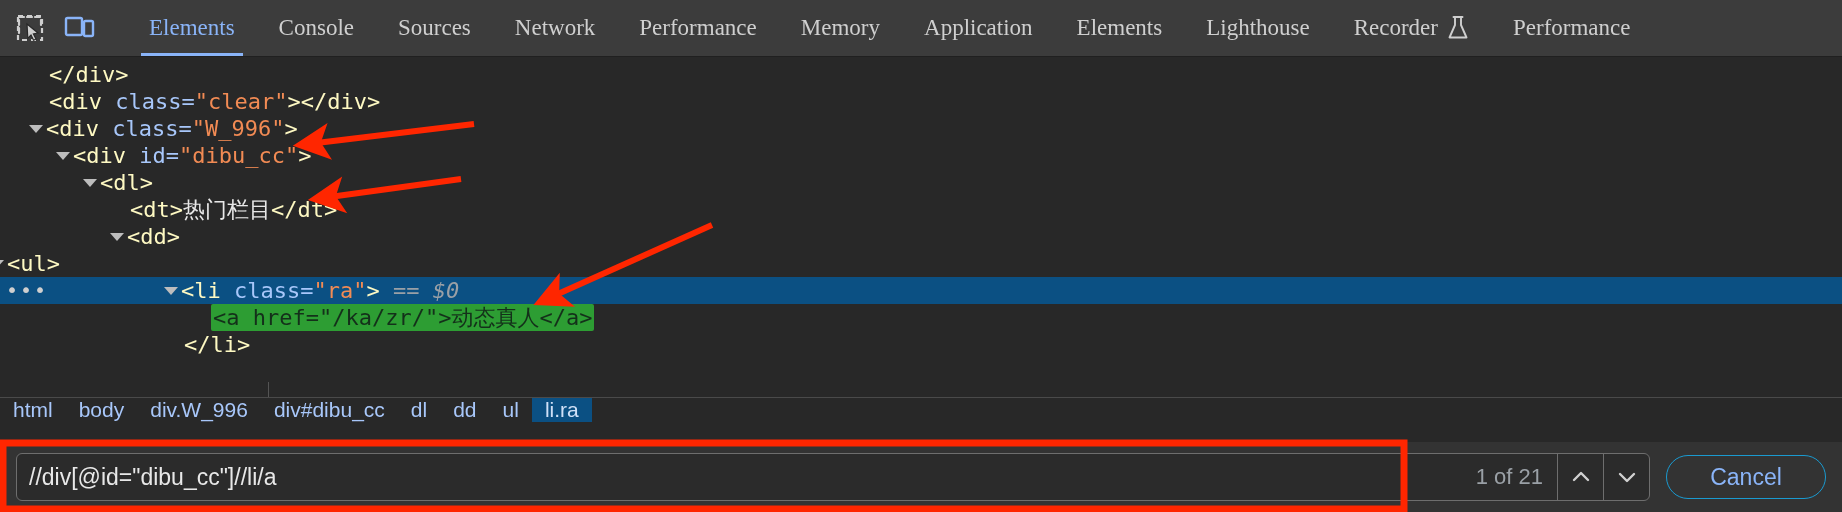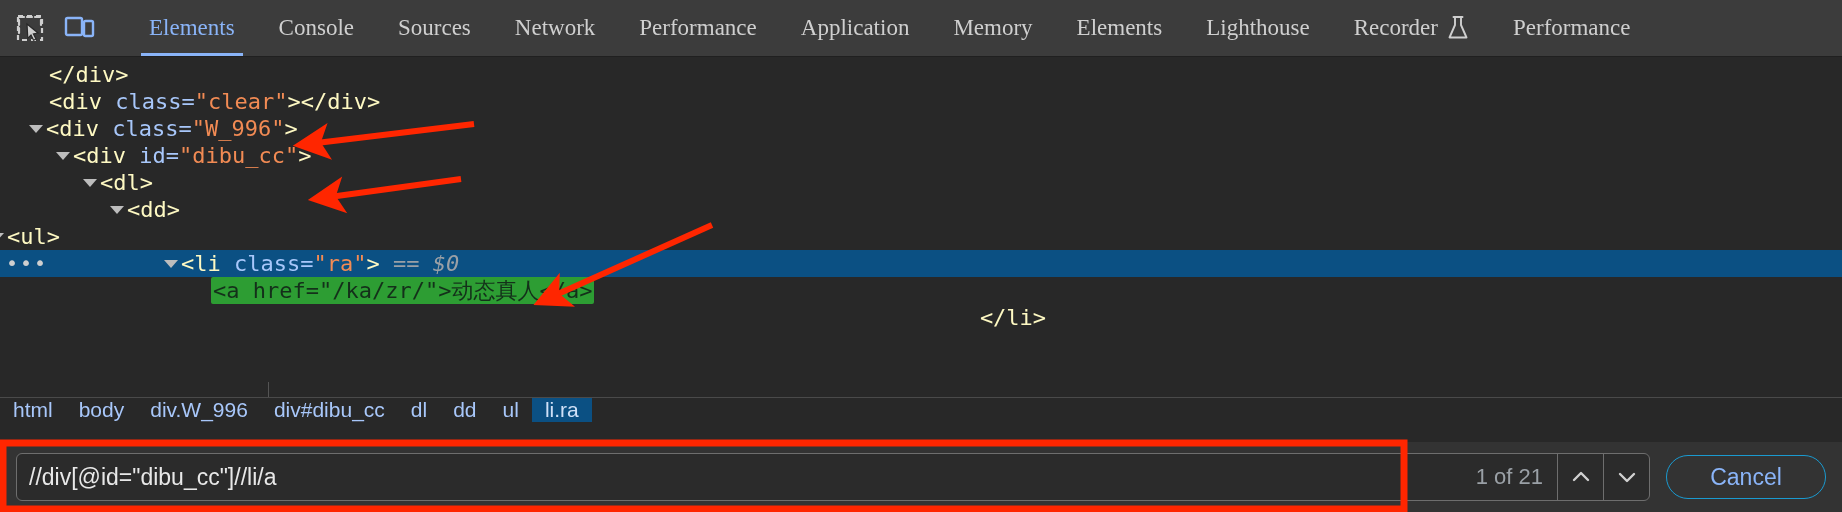--- a/index.html
+++ b/index.html
@@ -241,24 +241,24 @@
       <div class="tab">
         <span>Sources</span>
       </div>
       <div class="tab">
         <span>Network</span>
       </div>
       <div class="tab">
         <span>Performance</span>
       </div>
       <div class="tab">
+        <span>Memory</span>
+      </div>
+      <div class="tab">
         <span>Application</span>
-      </div>
-      <div class="tab">
-        <span>Memory</span>
       </div>
       <div class="tab">
         <span>Elements</span>
       </div>
       <div class="tab">
         <span>Lighthouse</span>
       </div>
       <div class="tab">
         <span>Recorder</span>
         <svg width="22" height="26" viewBox="0 0 22 26">
@@ -270,25 +270,26 @@
       </div>
     </div>
 </div>
 
 <div class="dom-tree">
     <div class="dom-row" style="padding-left: 49px;"><span><span class="tag">&lt;/div&gt;</span></span></div>
     <div class="dom-row" style="padding-left: 49px;"><span><span class="tag">&lt;div </span><span class="attname">class=</span><span class="attval">"clear"</span><span class="tag">&gt;&lt;/div&gt;</span></span></div>
     <div class="dom-row" style="padding-left: 49px;"><span class="twisty" style="margin-left: -20px;"></span><span><span class="tag">&lt;div </span><span class="attname">class=</span><span class="attval">"W_996"</span><span class="tag">&gt;</span></span></div>
     <div class="dom-row" style="padding-left: 76px;"><span class="twisty" style="margin-left: -20px;"></span><span><span class="tag">&lt;div </span><span class="attname">id=</span><span class="attval">"dibu_cc"</span><span class="tag">&gt;</span></span></div>
     <div class="dom-row" style="padding-left: 103px;"><span class="twisty" style="margin-left: -20px;"></span><span><span class="tag">&lt;dl&gt;</span></span></div>
+    <div class="dom-row" style="padding-left: 130px;"><span><span class="tag">&lt;dt&gt;</span><span class="txt">热门栏目</span><span class="tag">&lt;/dt&gt;</span></span></div>
     <div class="dom-row" style="padding-left: 130px;"><span class="twisty" style="margin-left: -20px;"></span><span><span class="tag">&lt;dd&gt;</span></span></div>
     <div class="dom-row" style=""><span class="twisty" style="margin-left: -20px;"></span><span><span class="tag">&lt;ul&gt;</span></span></div>
     <div class="dom-row selected" style="padding-left: 184px;"><span class="dots">•••</span><span class="twisty" style="margin-left: -20px;"></span><span><span class="tag">&lt;li </span><span class="attname">class=</span><span class="attval">"ra"</span><span class="tag">&gt; </span><span class="dollar">== $0</span></span></div>
     <div class="dom-row" style="padding-left: 211px;"><span class="hl-green"><span class="tag">&lt;a </span><span class="attname">href=</span><span class="attval">"/ka/zr/"</span><span class="tag">&gt;</span><span class="txt">动态真人</span><span class="tag">&lt;/a&gt;</span></span></div>
-    <div class="dom-row" style="padding-left: 184px; text-align: center;"><span><span class="tag">&lt;/li&gt;</span></span></div>
+    <div class="dom-row" style="padding-left: 184px;"><span><span class="tag">&lt;/li&gt;</span></span></div>
     <div class="indent-guide" style="left: 268px; top: 325px; height: 79px;"></div>
   </div>
 
 <div class="breadcrumb">
     <div class="crumb">html</div>
     <div class="crumb">body</div>
     <div class="crumb">div.W_996</div>
     <div class="crumb">div#dibu_cc</div>
     <div class="crumb">dl</div>
     <div class="crumb">dd</div>

